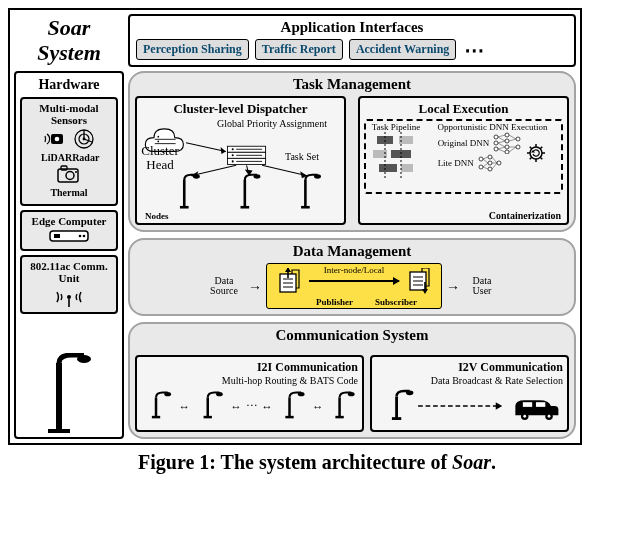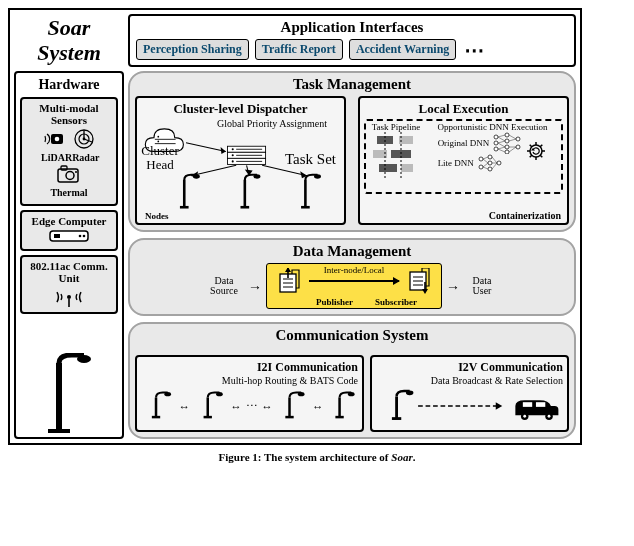--- a/index.html
+++ b/index.html
@@ -204,21 +204,21 @@
     background: #f5f5f5;
     padding: 3px 4px 4px 4px;
     text-align: right;
     margin-top: 8px;
   }
   .cs-box .t { font-weight: bold; font-size: 12px; }
   .cs-box .s { font-size: 10px; margin-bottom: 2px; }
 
   .caption {
     text-align: center;
-    font-size: 11px;
+    font-size: 20px;
     font-weight: bold;
     margin-top: 6px;
   }
   .caption .it { font-style: italic; }
 
   
   .ar {
     display:inline-block;
     font-size: 14px;
     line-height: 10px;
@@ -368,21 +368,21 @@
 
             <line x1="110" y1="46" x2="58" y2="58" stroke="#000" stroke-width="1.2"></line>
             <polygon points="58,58 66,53 64,61" fill="#000"></polygon>
             <line x1="122" y1="46" x2="125" y2="58" stroke="#000" stroke-width="1.2"></line>
             <polygon points="125,58 120,51 129,52" fill="#000"></polygon>
             <line x1="140" y1="46" x2="192" y2="58" stroke="#000" stroke-width="1.2"></line>
             <polygon points="192,58 184,53 186,61" fill="#000"></polygon>
           </svg>
           
           <div style="position:absolute; top:20px; left:80px; font-size:10px; text-align:center; line-height:1.1;">Global Priority Assignment</div>
-          <div style="position:absolute; top:53px; left:148px; font-size:15px;">Task Set</div>
+          <div style="position:absolute; top:53px; left:148px; font-size:10px;">Task Set</div>
           <div style="position:absolute; top:46px; left:4px; font-size:13px; text-align:center; line-height:1.05; width:38px;">Cluster Head</div>
           <div style="position:absolute; bottom:2px; left:8px; font-size:9px; font-weight:bold;">Nodes</div>
         </div>
 
         <div class="sub-panel" style="padding-bottom:14px;">
           <div class="sub-title">Local Execution</div>
           <div class="local-exec-inner">
             <div style="flex:0 0 56px; text-align:center;">
               <div class="tiny-label" style="line-height:1.05;">Task Pipeline</div>
               <svg width="50" height="54">
@@ -391,21 +391,21 @@
                 <rect x="2" y="18" width="14" height="8" fill="#bbb"></rect>
                 <rect x="20" y="18" width="20" height="8" fill="#555"></rect>
                 <rect x="8" y="32" width="18" height="8" fill="#555"></rect>
                 <rect x="30" y="32" width="12" height="8" fill="#bbb"></rect>
                 <line x1="14" y1="0" x2="14" y2="48" stroke="#000" stroke-width="1" stroke-dasharray="2 2"></line>
                 <line x1="30" y1="0" x2="30" y2="48" stroke="#000" stroke-width="1" stroke-dasharray="2 2"></line>
               </svg>
             </div>
             <div style="flex:1; text-align:center;">
               <div class="tiny-label" style="line-height:1.05;">Opportunistic DNN Execution</div>
-              <div style="display:flex; align-items:flex-start; justify-content:center; gap:2px;">
+              <div style="display:flex; align-items:flex-end; justify-content:center; gap:2px;">
                 <div>
                   <div style="display:flex; align-items:center; gap:2px;">
                     <span class="tiny-label">Original DNN</span>
                     <svg width="32" height="22">
                       <g stroke="#000" stroke-width="0.7" fill="#fff">
                         <circle cx="5" cy="5" r="2"></circle>
                           <circle cx="5" cy="11" r="2"></circle>
                           <circle cx="5" cy="17" r="2"></circle>
                         <circle cx="16" cy="3" r="2"></circle>
                           <circle cx="16" cy="9" r="2"></circle>

